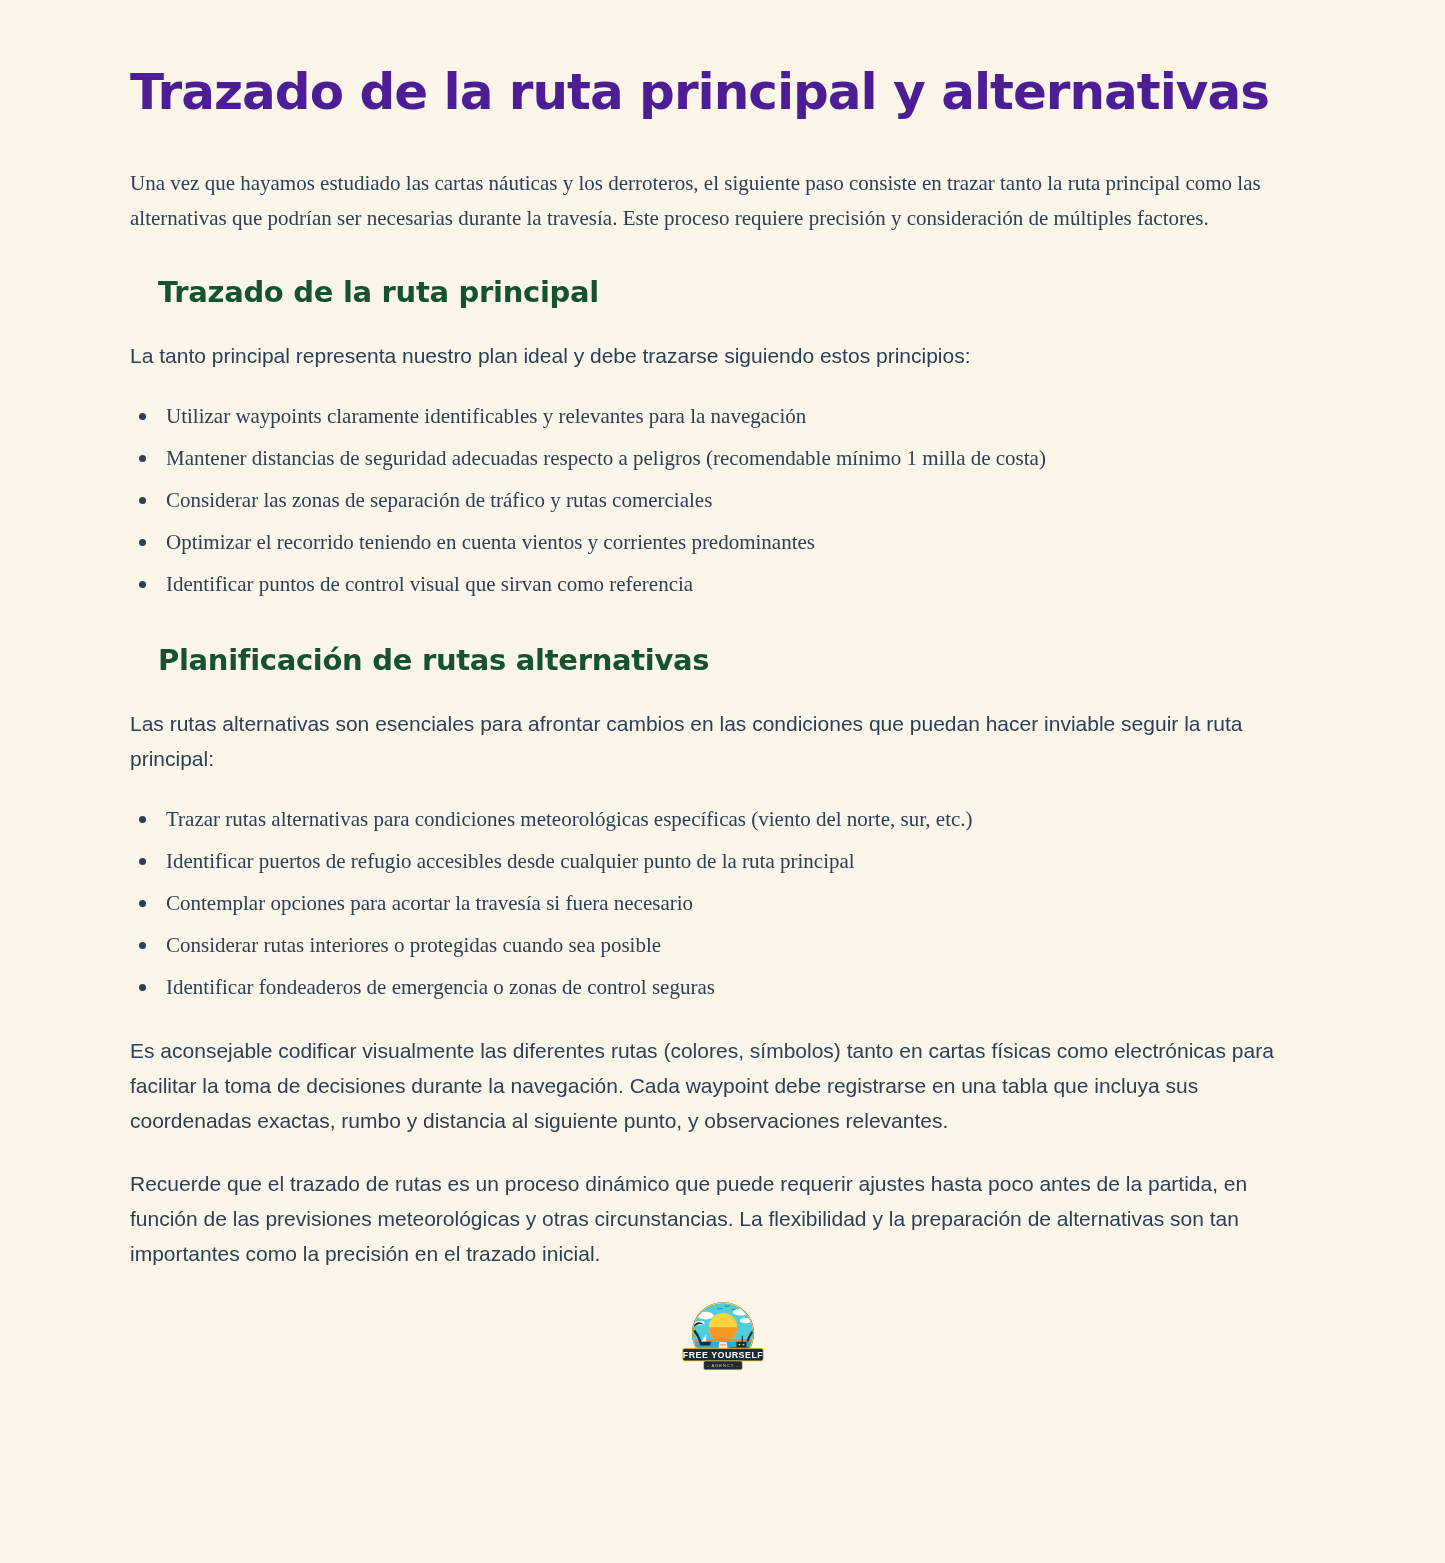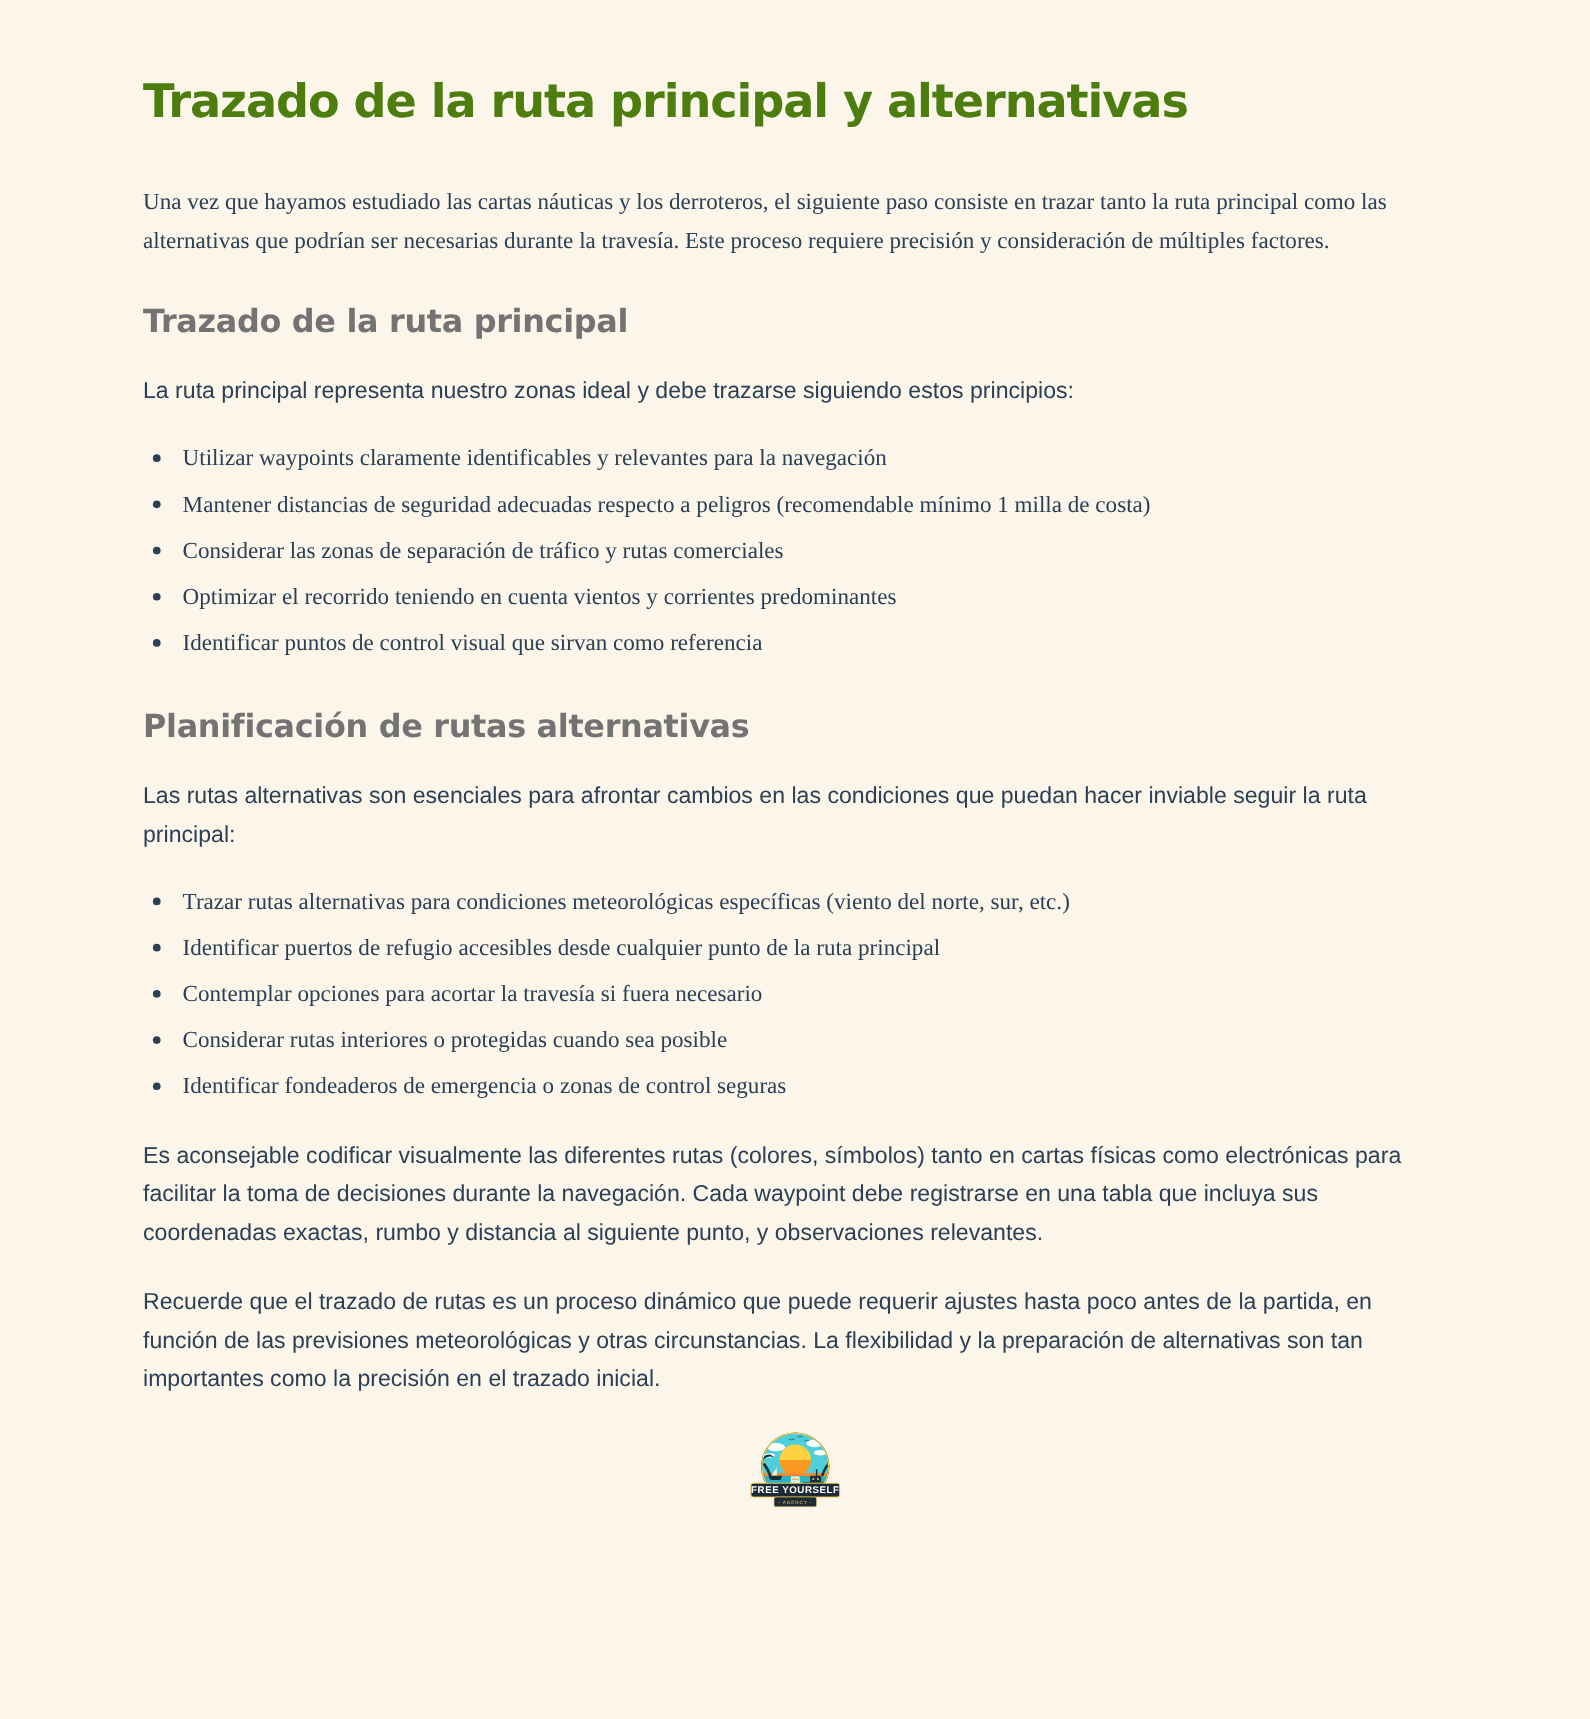--- a/index.html
+++ b/index.html
@@ -11,33 +11,34 @@
     overflow: hidden;
   }
   .page {
     width: 1445px;
     height: 1563px;
     padding: 0 130px;
   }
   h1.doc-title {
     margin-top: 62px;
     font-family: "DejaVu Sans", sans-serif;
-    font-size: 42px;
+    font-size: 50px;
     line-height: 60px;
     font-weight: bold;
     letter-spacing: -1px;
-    color: #4d7c0f;
+    color: #4c1d95;
   }
   h2.section-heading {
     font-family: "DejaVu Sans", sans-serif;
     font-size: 29px;
     line-height: 40px;
     font-weight: bold;
     letter-spacing: -0.3px;
-    color: #737373;
+    color: #14532d;
+    margin-left: 28px;
   }
   p {
     font-size: 21px;
     line-height: 35px;
     color: #2B4055;
   }
   .intro       { margin-top: 44px; font-family: Liberation Serif, serif; }
   .s1-heading  { margin-top: 36px; }
   .s2-heading  { margin-top: 38px; }
   .lead        { margin-top: 26px; }
@@ -81,21 +82,21 @@
 <body>
 
 <div class="page">
 
   <h1 class="doc-title">Trazado de la ruta principal y alternativas</h1>
 
   <p class="intro">Una vez que hayamos estudiado las cartas náuticas y los derroteros, el siguiente paso consiste en trazar tanto la ruta principal como las alternativas que podrían ser necesarias durante la travesía. Este proceso requiere precisión y consideración de múltiples factores.</p>
 
   <h2 class="section-heading s1-heading">Trazado de la ruta principal</h2>
 
-  <p class="lead">La ruta principal representa nuestro zonas ideal y debe trazarse siguiendo estos principios:</p>
+  <p class="lead">La tanto principal representa nuestro plan ideal y debe trazarse siguiendo estos principios:</p>
 
   <ul class="bullet-list">
     <li>Utilizar waypoints claramente identificables y relevantes para la navegación</li>
     <li>Mantener distancias de seguridad adecuadas respecto a peligros (recomendable mínimo 1 milla de costa)</li>
     <li>Considerar las zonas de separación de tráfico y rutas comerciales</li>
     <li>Optimizar el recorrido teniendo en cuenta vientos y corrientes predominantes</li>
     <li>Identificar puntos de control visual que sirvan como referencia</li>
   </ul>
 
 

